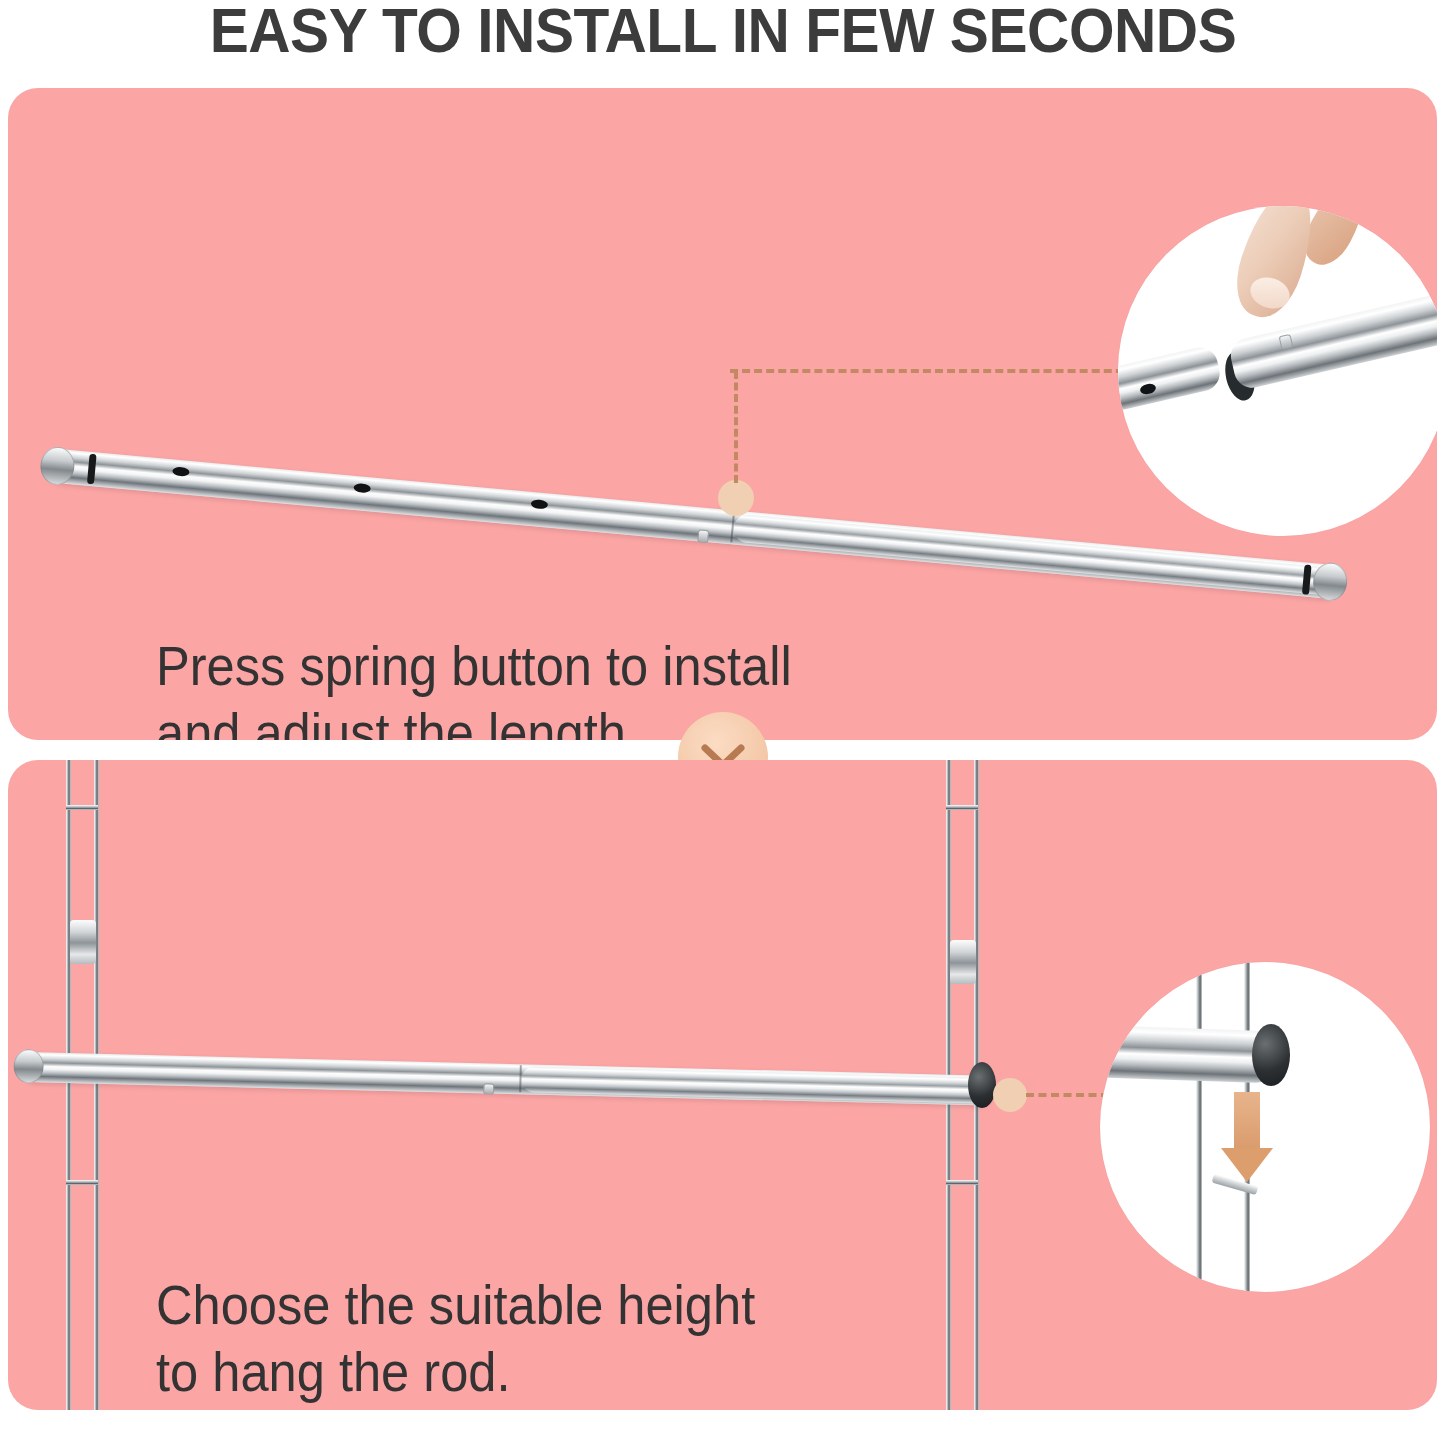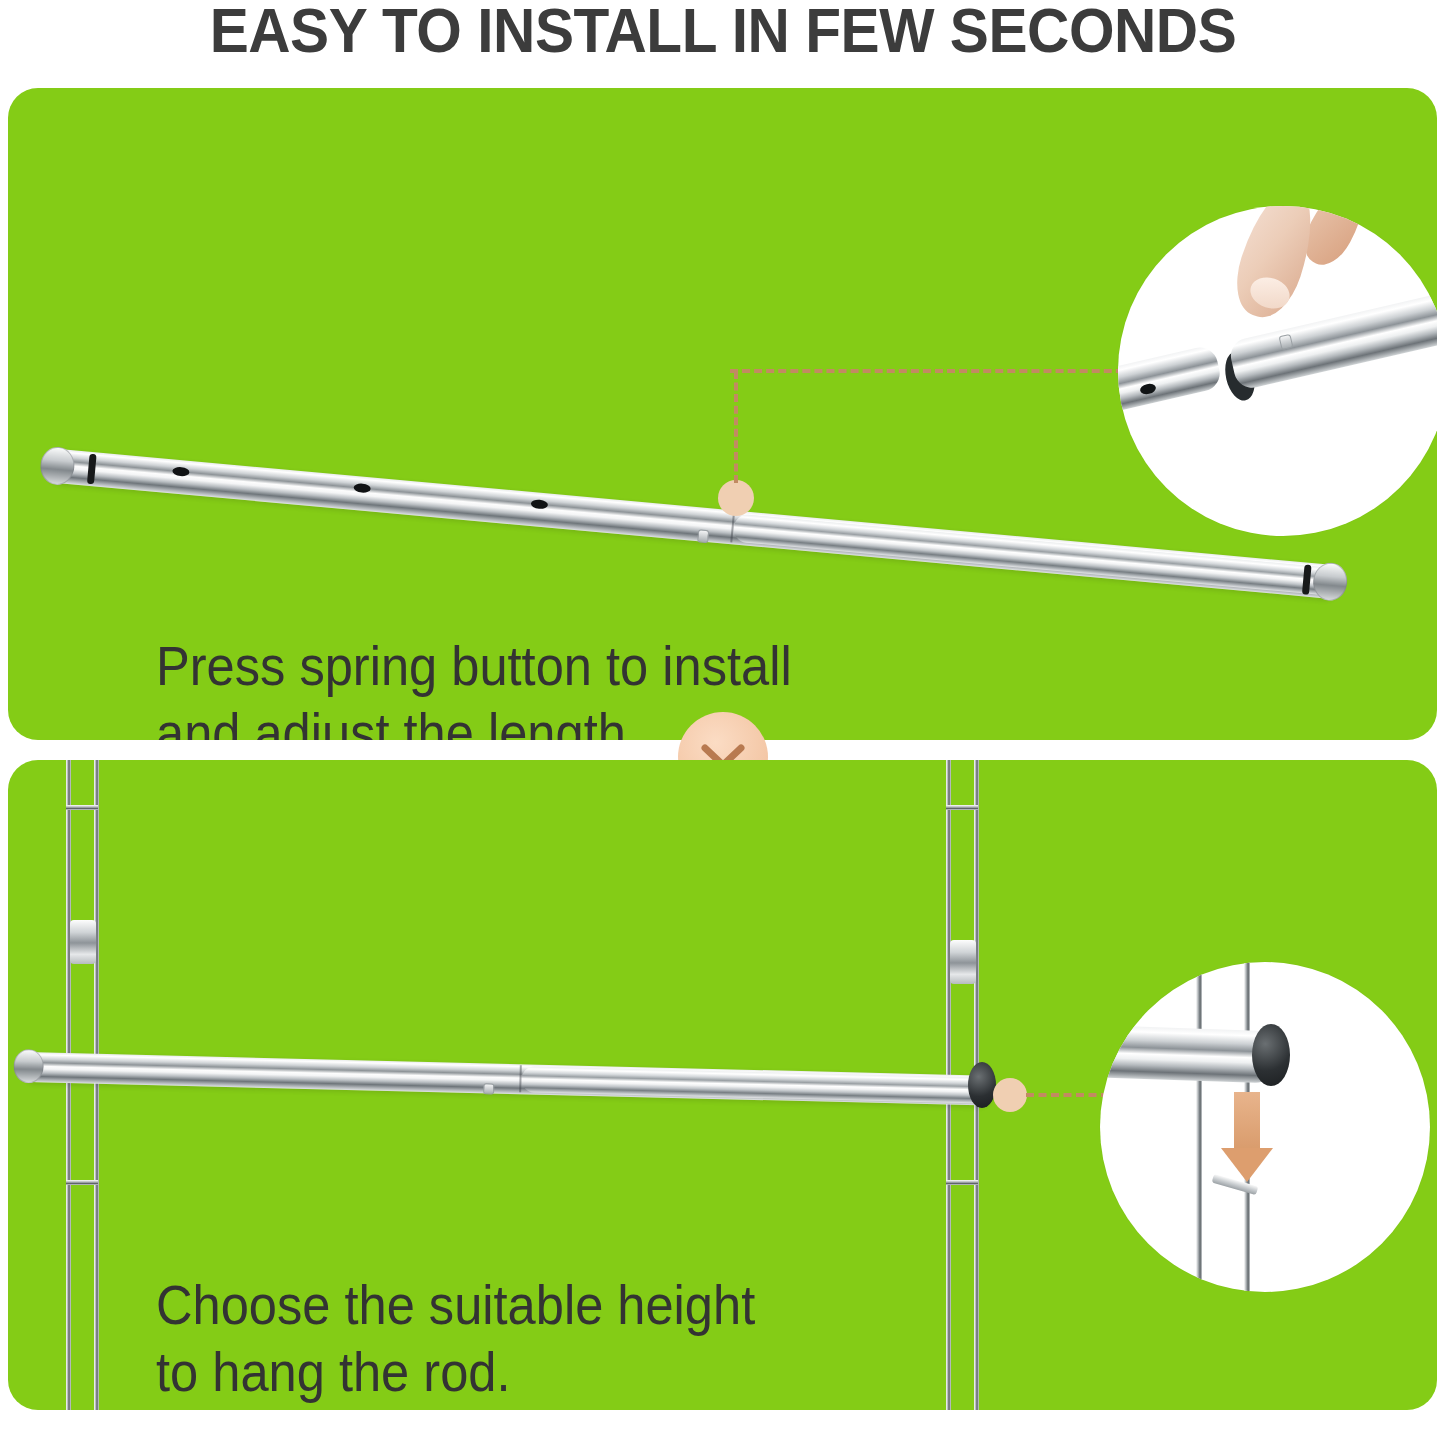--- a/index.html
+++ b/index.html
@@ -38,21 +38,21 @@
     letter-spacing: -0.5px;
     color: #3c3c3c;
     transform: scaleX(0.93);
     white-space: nowrap;
     line-height: 1;
   }
 
   
   .panel {
     position: absolute;
-    background: #84cc16;
+    background: #fca5a5;
     border-radius: 30px;
     overflow: hidden;
   }
   #panel-top {
     left: 8px;
     top: 88px;
     width: 1429px;
     height: 652px;
   }
   #panel-bottom {

